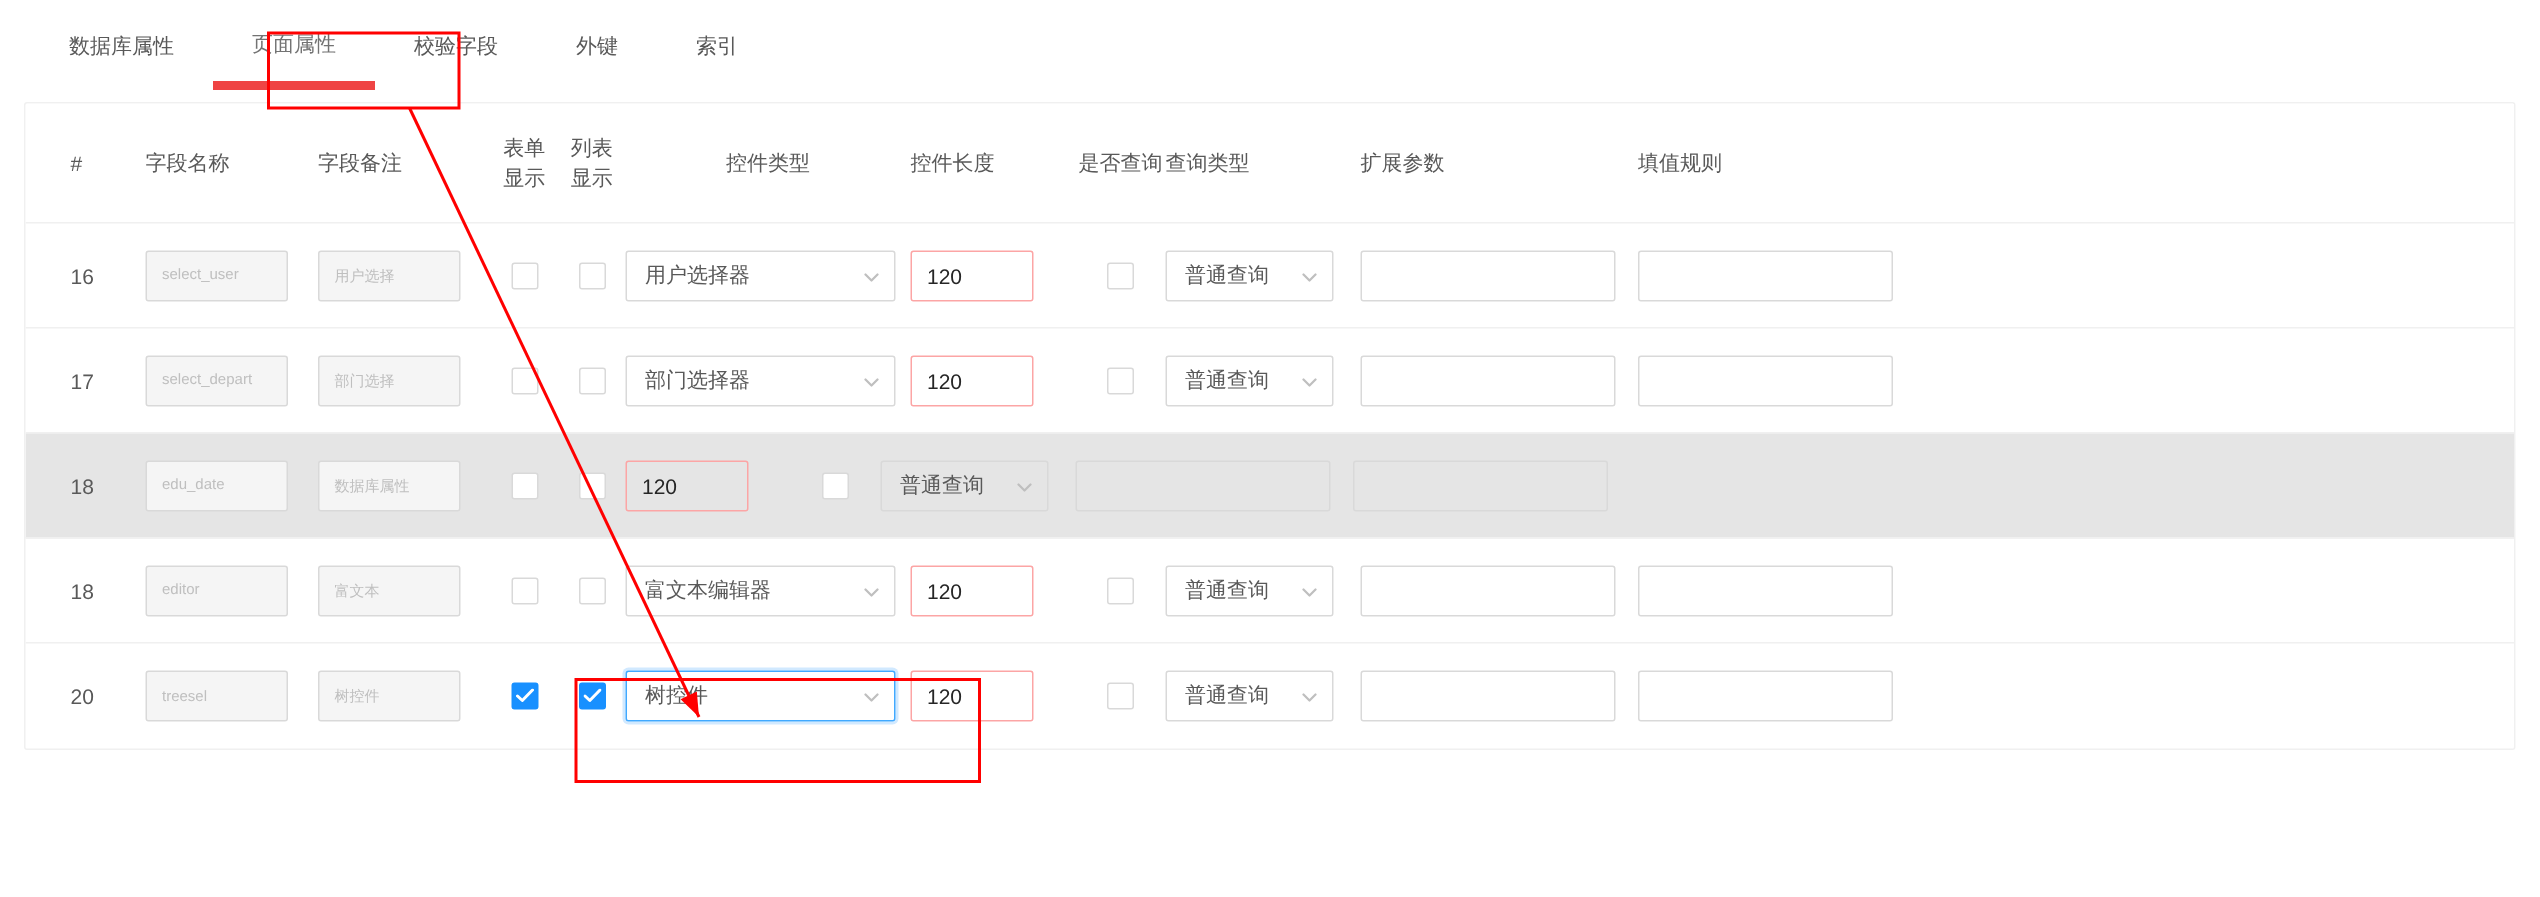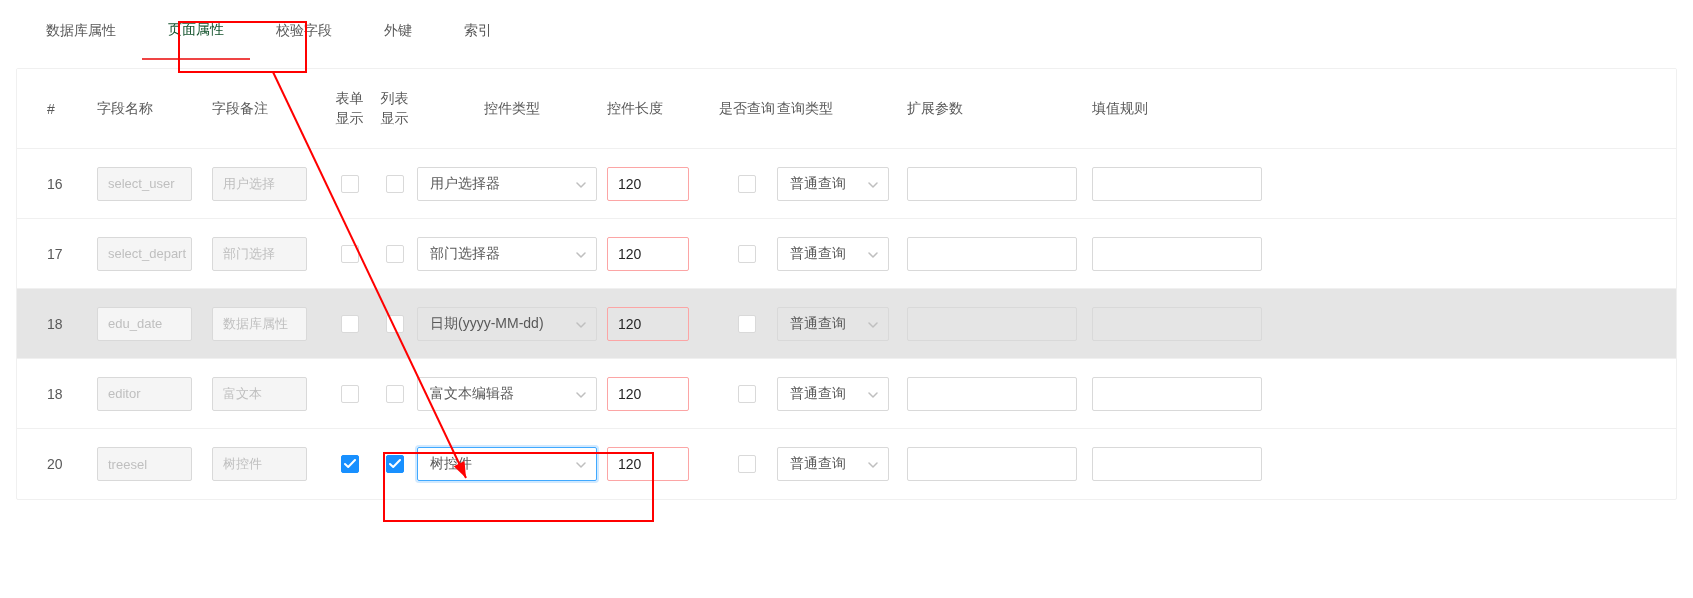--- a/index.html
+++ b/index.html
@@ -3,21 +3,21 @@
 <meta charset="utf-8">
 <style>
   * { box-sizing: border-box; }
   html, body { margin:0; padding:0; font-family: -apple-system, BlinkMacSystemFont, "Segoe UI", "PingFang SC", "Microsoft YaHei", sans-serif; font-size:14px; color:#595959; background:#fff; }
 
   .viewport { width:1693px; height:598px; position:relative; overflow:hidden; }
 
   
   .tabs { display:flex; align-items:flex-end; height:60px; padding:0 20px 0 20px; }
   .tab  { padding:0 26px; height:60px; line-height:60px; cursor:pointer; color:#595959; }
-  .tab.active { color:#14532d; border-bottom:2px solid #ef4444; line-height:58px; }
+  .tab.active { color:#737373; border-bottom:6px solid #ef4444; line-height:58px; }
 
   
   .table-wrap { border:1px solid #f0f0f0; margin:8px 16px 0 16px; border-radius:2px; overflow:hidden; }
   .row { display:flex; align-items:center; height:70px; border-bottom:1px solid #f0f0f0; padding:0 10px 0 10px; }
   .header-row { height:80px; color:#595959; background:#fafafa; font-weight:500; }
   .header-row.white { background:#fff; }
   .row.highlight { background:#e5e5e5; }
   .row:last-of-type { border-bottom:none; }
 
   
@@ -29,21 +29,21 @@
   .col-ctype    { width:190px;text-align:center; }
   .col-clen     { width:110px; }
   .col-isquery  { width:60px; display:flex; justify-content:center;font-family:Liberation Serif, serif; }
   .col-qtype    { width:130px; }
   .col-ext      { width:185px; }
   .col-fill     { width:185px; }
 
   .header-row .two-line { display:flex; flex-direction:column; line-height:1.4; text-align:center; }
 
   
-  .ant-input { width:95px; height:34px; padding:0 10px; border:1px solid #d9d9d9; border-radius:2px; color:#bfbfbf; background:#f5f5f5; font-size:13px; display:flex; align-items:center; overflow:hidden; white-space:nowrap; }
+  .ant-input { width:95px; height:34px; padding:0 10px; border:1px solid #d9d9d9; border-radius:2px; color:#bfbfbf; background:#f5f5f5; font-size:10px; display:flex; align-items:center; overflow:hidden; white-space:nowrap; }
 
   .num-input { width:82px; height:34px; padding:0 10px; border:1px solid #fca5a5; border-radius:2px; color:#262626; display:flex; align-items:center; }
 
   .ant-select { width:180px; height:34px; border:1px solid #d9d9d9; border-radius:2px; padding:0 30px 0 12px; display:flex; align-items:center; position:relative; color:#595959; }
   .ant-select.sm { width:112px; }
   .ant-select .chev { position:absolute; right:10px; top:50%; transform:translateY(-50%); color:#bfbfbf; font-size:12px; }
   .ant-select.focused { border-color:#40a9ff; box-shadow:0 0 0 2px rgba(24,144,255,.2); }
 
   .ext-input { width:170px; height:34px; border:1px solid #d9d9d9; border-radius:2px; }
 
@@ -189,28 +189,20 @@
           </div>
           <div class="col-remark">
             <div class="ant-input">数据库属性</div>
           </div>
           <div class="col-chk1">
             <span class="chk"></span>
           </div>
           <div class="col-chk2">
             <span class="chk"></span>
           </div>
-          <div class="col-ctype">
-            <div class="ant-select">
-              <span>日期(yyyy-MM-dd)</span>
-              <span class="chev"><svg width="10" height="6" viewBox="0 0 10 6">
-                  <path d="M1 1 L5 5 L9 1" stroke="#bfbfbf" stroke-width="1.5" fill="none" stroke-linecap="round" stroke-linejoin="round"></path>
-                </svg></span>
-            </div>
-          </div>
           <div class="col-clen">
             <div class="num-input">120</div>
           </div>
           <div class="col-isquery">
             <span class="chk"></span>
           </div>
           <div class="col-qtype">
             <div class="ant-select sm">
               <span>普通查询</span>
               <span class="chev"><svg width="10" height="6" viewBox="0 0 10 6">

